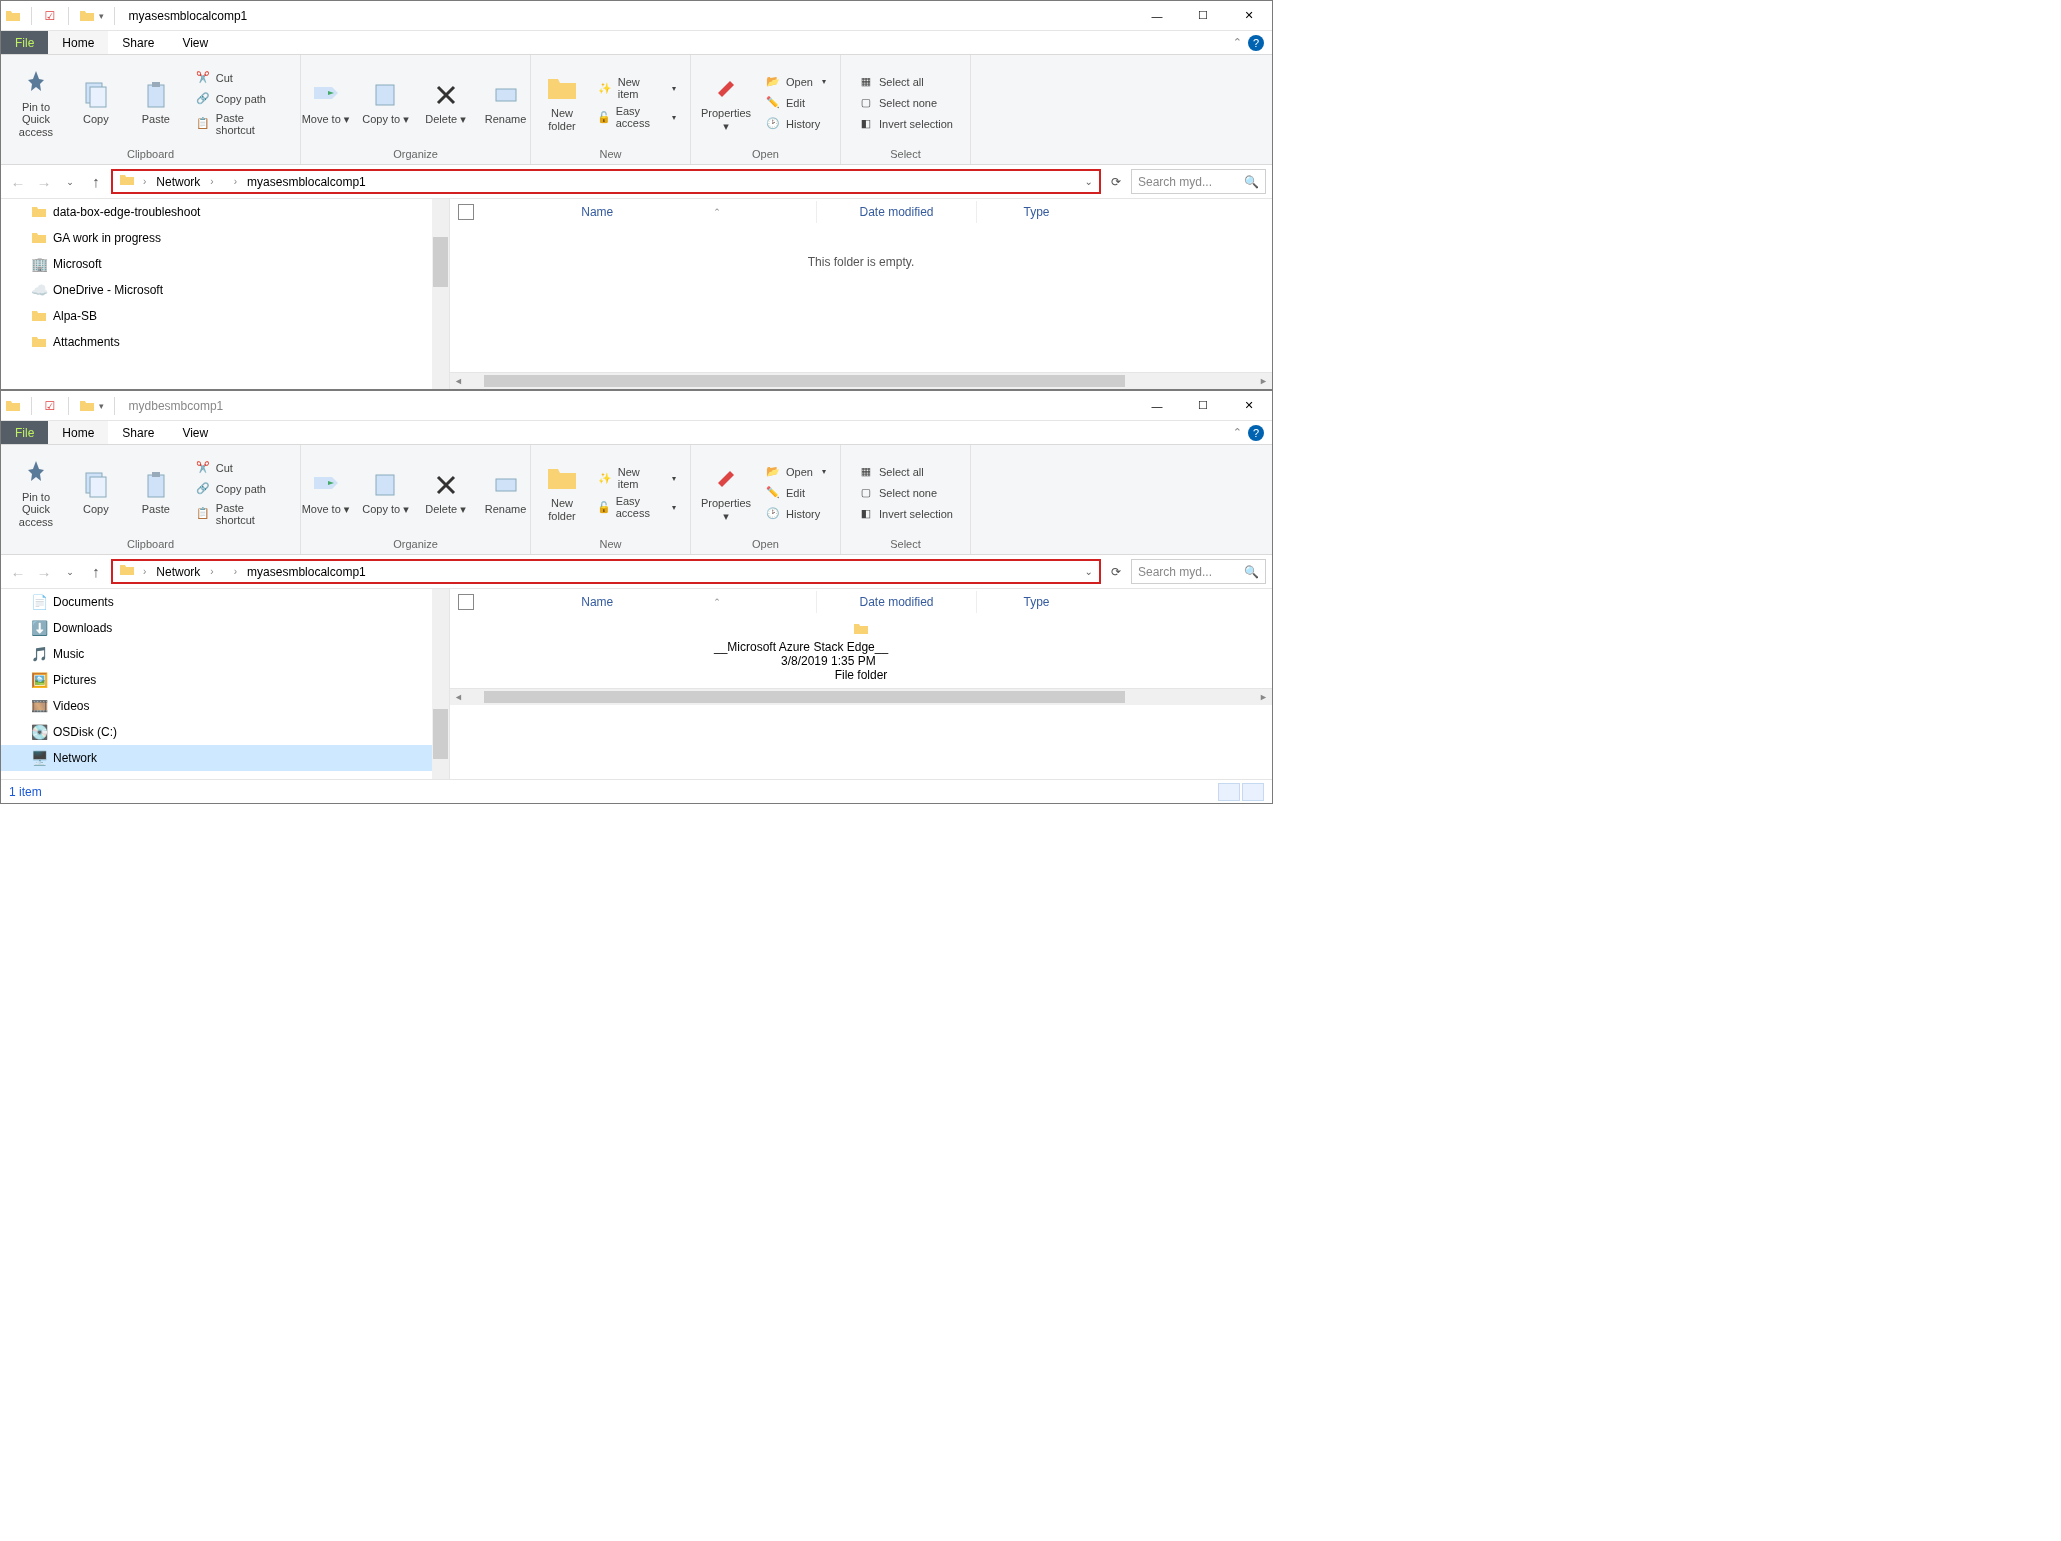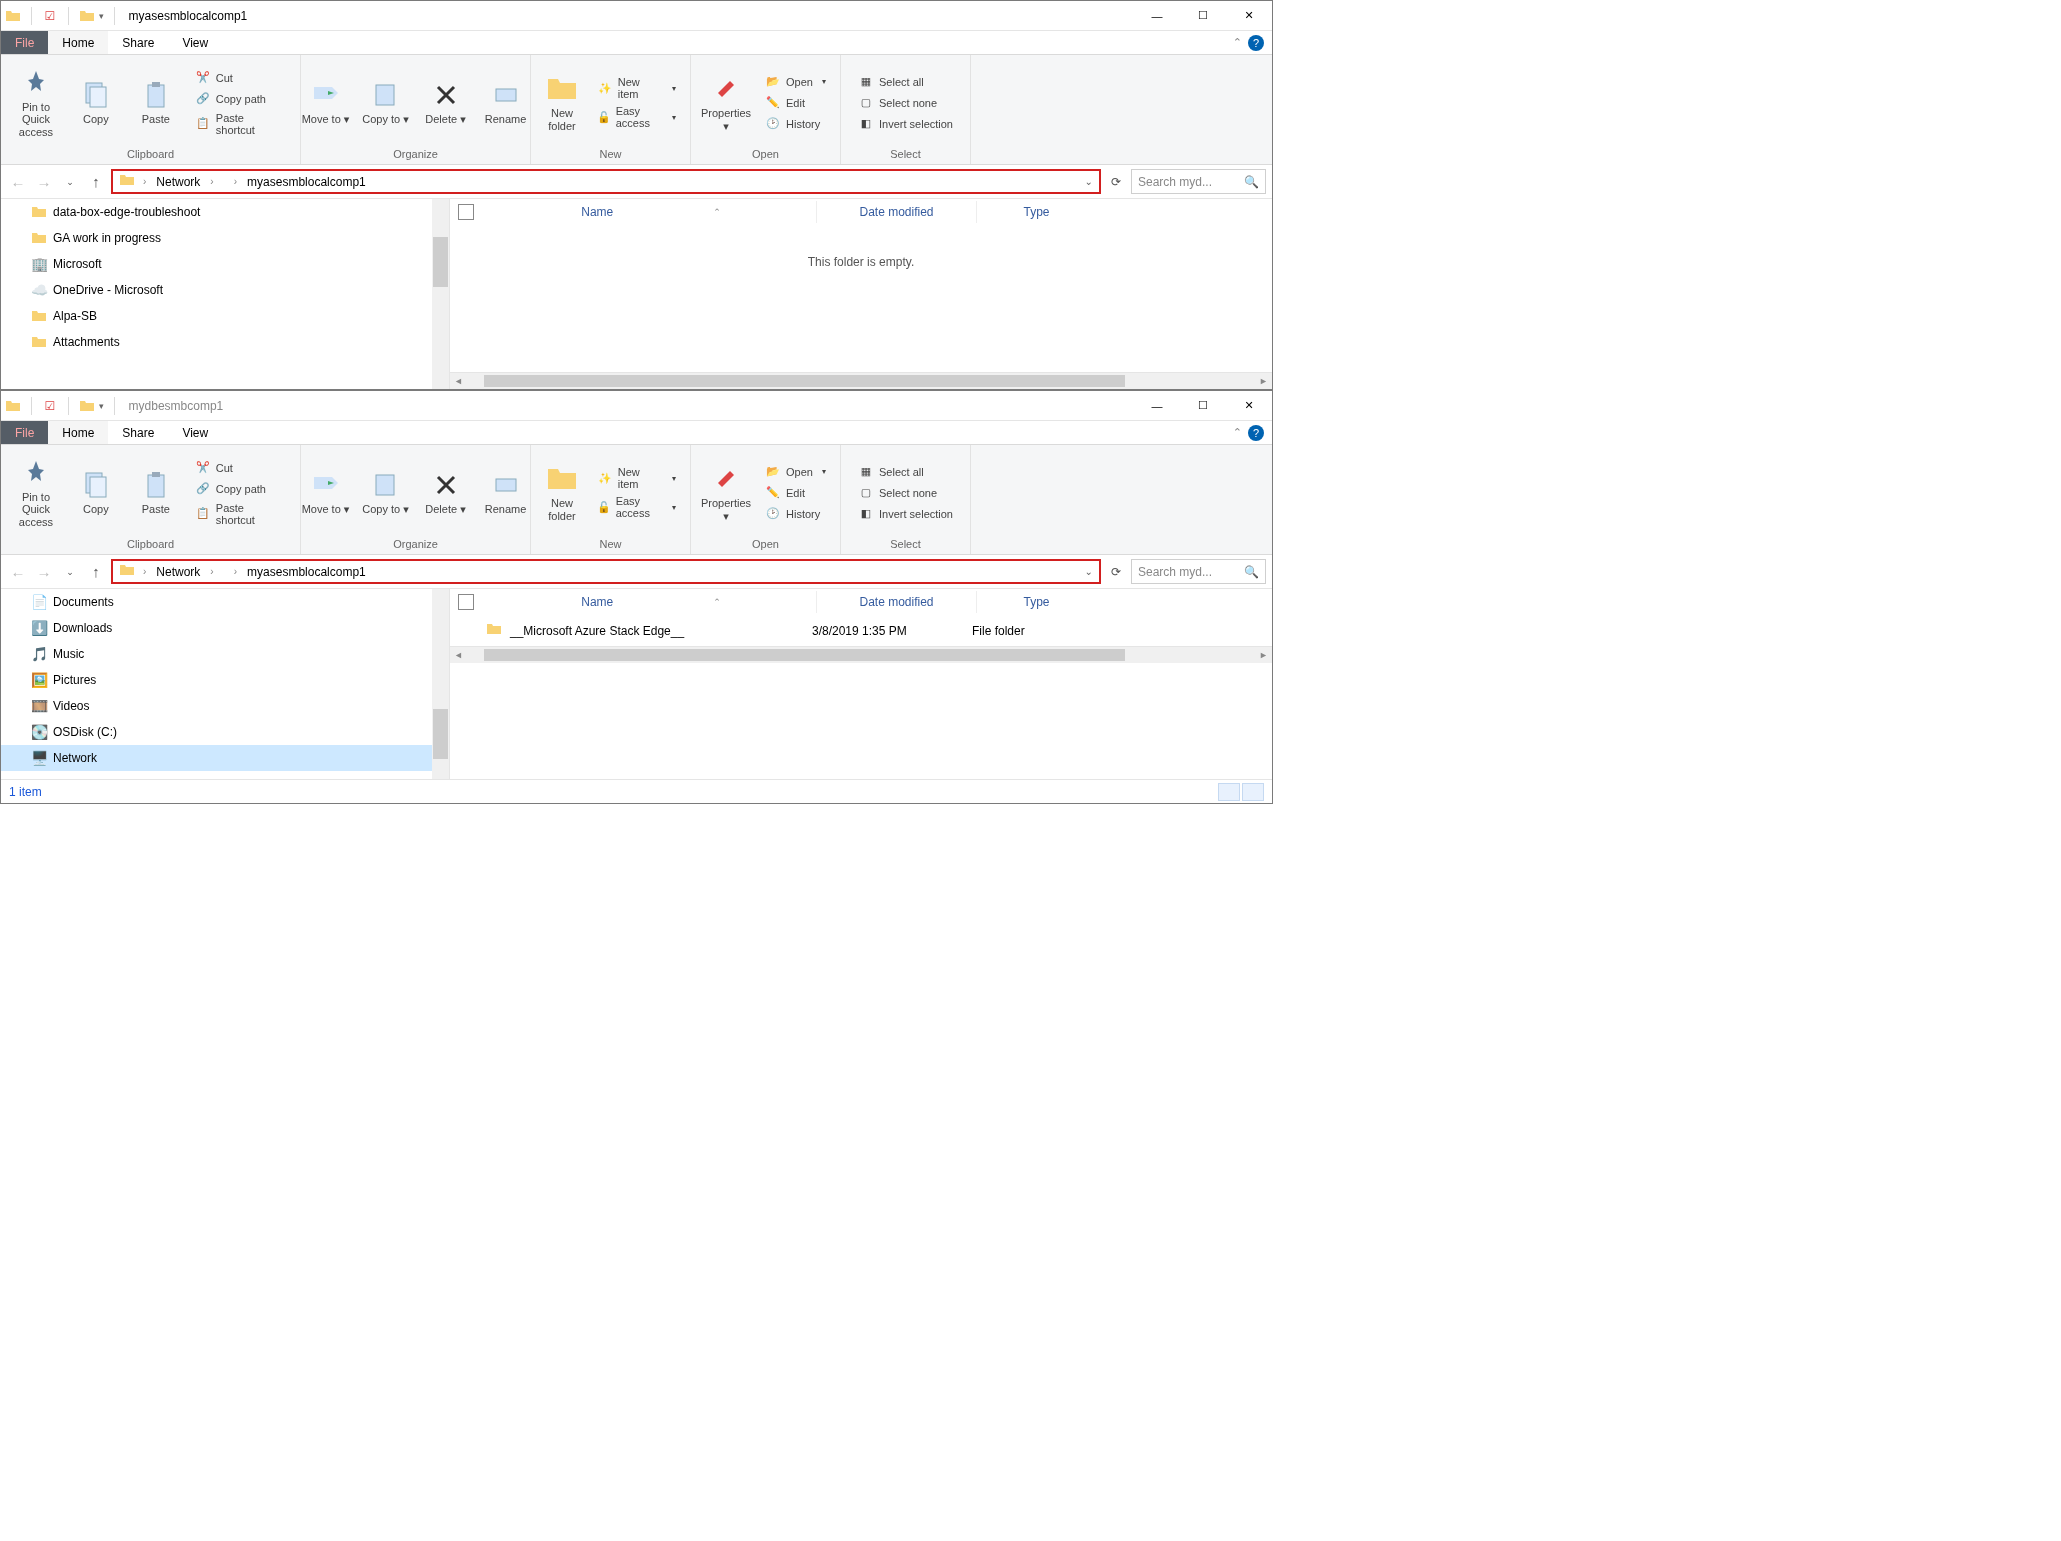--- a/index.html
+++ b/index.html
@@ -8,21 +8,21 @@
   .titlebar { display: flex; align-items: center; height: 30px; border-bottom: 1px solid #e5e5e5; background: #fff; }
   .titlebar .qat { display: flex; align-items: center; padding-left: 4px; gap: 4px; }
   .titlebar .qat .ic { width: 16px; height: 16px; display:flex; align-items:center; justify-content:center; }
   .titlebar .sep { width: 1px; height: 18px; background: #dadada; margin: 0 6px; }
   .titlebar .title { padding-left: 8px; color: #000; font-size: 12px; }
   .titlebar.dim .title { color: #888; }
   .titlebar .winctl { margin-left: auto; display: flex; }
   .titlebar .winctl div { width: 46px; height: 30px; display:flex; align-items:center; justify-content:center; font-size:11px; }
   .tabs-row { display:flex; height: 24px; align-items:stretch; border-bottom: 1px solid #dadada; }
   .tabs-row .tab { padding: 4px 14px; display:flex; align-items:center; font-size:12px; }
-  .tabs-row .tab.file { background:#555d66; color:#fca5a5; }
+  .tabs-row .tab.file { background:#555d66; color:#bef264; }
   .tabs-row .tab.active { background:#f5f5f5; }
   .tabs-row .right { margin-left:auto; display:flex; align-items:center; padding-right:8px; gap:6px; }
   .ribbon { display:flex; background:#f5f6f7; height: 110px; border-bottom:1px solid #dadada; }
   .group { display:flex; flex-direction:column; align-items:center; justify-content:flex-end; border-right:1px solid #e2e2e2; padding: 4px 6px; }
   .group .area { display:flex; align-items:center; gap:2px; flex:1; }
   .group .label { color:#666; font-size:11px; padding-top:2px; text-align:center; width:100%; }
   .big-btn { display:flex; flex-direction:column; align-items:center; justify-content:center; width:58px; gap:2px; padding:2px; }
   .big-btn .ic { width:32px; height:32px; }
   .big-btn .lbl { font-size:11px; color:#444; text-align:center; line-height:1.1; }
   .stack { display:flex; flex-direction:column; gap:1px; }
@@ -43,21 +43,21 @@
   .nav-pane .item { display:flex; align-items:center; gap:6px; padding:5px 6px 5px 30px; font-size:12px; }
   .nav-pane .item.selected { background:#cde8ff; }
   .nav-pane .folder-ic { width:16px; height:16px; }
   .vscroll { position:absolute; right:0; top:0; bottom:0; width:17px; background:#f0f0f0; }
   .vscroll .thumb { position:absolute; left:1px; right:1px; background:#cdcdcd; }
   .content { flex:1; position:relative; display:flex; flex-direction:column; }
   .cols { display:flex; height:26px; align-items:center; color:#355b9e; font-size:12px; padding-left:8px; }
   .cols .cb { width:16px; height:16px; border:1px solid #888; margin-right:12px; }
   .cols .col { border-left:1px solid #eee; padding:0 10px; height:22px; display:flex; align-items:center;justify-content:center; }
   .empty { flex:1; display:flex; align-items:flex-start; justify-content:center; padding-top:30px; color:#555; font-size:12px; }
-  .row-item { display:flex; align-items:center; padding:6px 8px; font-size:12px; }
+  .row-item { display:flex; align-items:center; padding:6px 8px; font-size:12px;flex-direction:column; }
   .hscroll { height:17px; background:#f0f0f0; border-top:1px solid #e5e5e5; display:flex; align-items:center; }
   .hscroll .track { flex:1; background:#f0f0f0; height:14px; margin:0 17px; position:relative; }
   .hscroll .thumb { position:absolute; left:0; width:85%; top:1px; bottom:1px; background:#cdcdcd; }
   .status { height:24px; border-top:1px solid #e5e5e5; display:flex; align-items:center; padding:0 8px; color:#1a57d8; font-size:12px; }
   .status .view { margin-left:auto; display:flex; gap:2px; }
   .status .view div { width:22px; height:18px; border:1px solid #c5d9f1; background:#e8f1fd; }
   svg.folder { fill:#f8d273; }
 </style>
 </head>
 <body>

